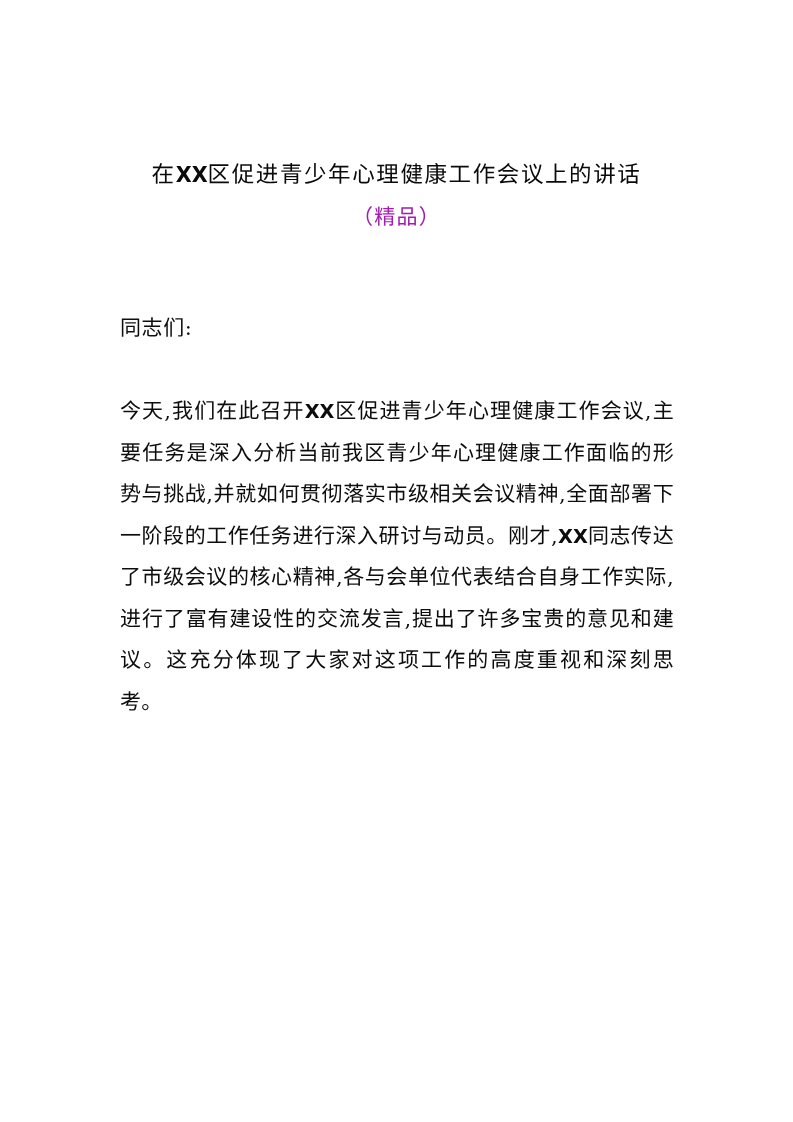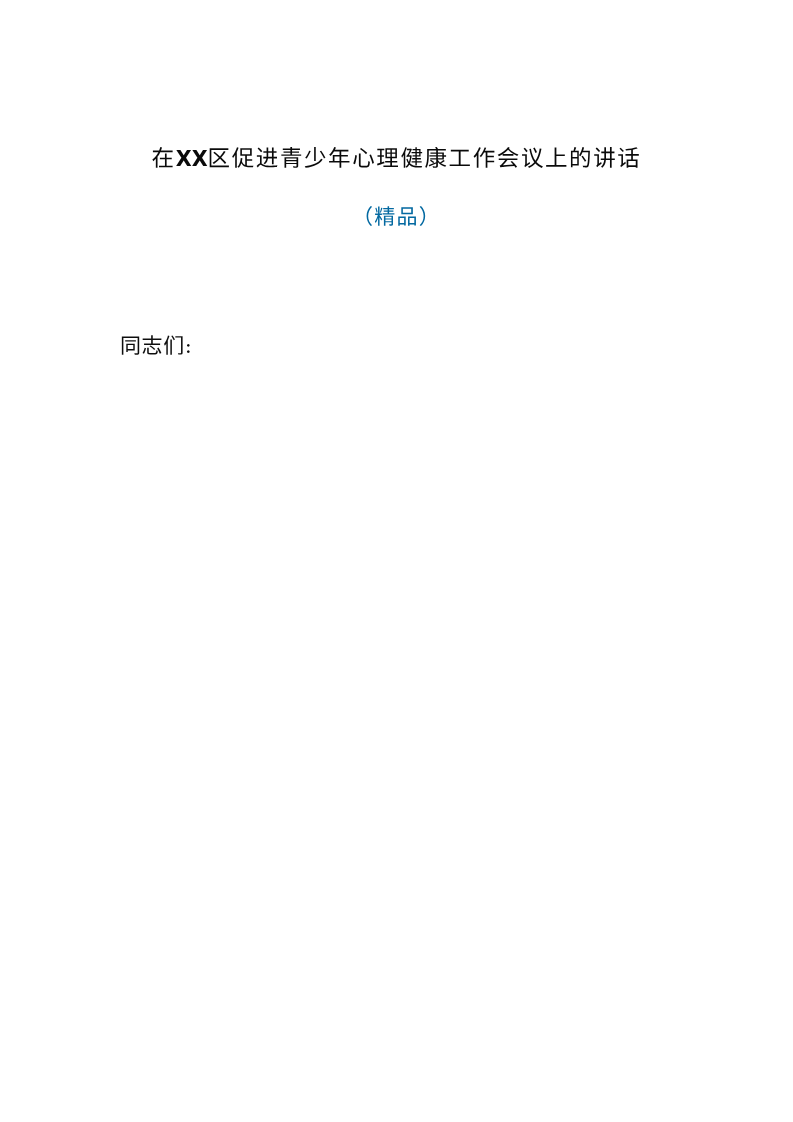--- a/index.html
+++ b/index.html
@@ -23,21 +23,21 @@
     background: #ffffff;
     overflow: hidden;
     box-sizing: border-box;
   }
 
   
   .doc-title {
     position: absolute;
     left: 0;
     right: 0;
-    top: 126px;
+    top: 142px;
     text-align: center;
     font-family: "DejaVu Serif", "Liberation Serif", serif;
     font-size: 22.5px;
     line-height: 34px;
     letter-spacing: 1.6px;
     font-weight: 400;
     color: #0a0a0a;
     white-space: nowrap;
   }
 
@@ -45,36 +45,36 @@
     position: absolute;
     left: 0;
     right: 0;
     top: 200px;
     text-align: center;
     font-family: "DejaVu Serif", "Liberation Serif", serif;
     font-size: 21px;
     line-height: 34px;
     letter-spacing: 1.2px;
     font-weight: 400;
-    color: #0369a1;
+    color: #a21caf;
   }
 
   
   .tok {
     font-family: "DejaVu Sans", "Liberation Sans", sans-serif;
     font-weight: 700;
     letter-spacing: 0;
     font-size: 0.92em;
   }
 
   
   .body-col {
     position: absolute;
     left: 120px;
-    top: 326px;
+    top: 308px;
     width: 554px;
   }
 
   .salutation {
     font-size: 21px;
     line-height: 41.5px;
     letter-spacing: 0.6px;
     text-align: left;
     margin: 0 0 41.5px 0;
   }
@@ -102,17 +102,18 @@
   <h1 class="doc-title">
     <span>在</span><span class="tok">XX</span><span>区促进青少年心理健康工作会议上的讲话</span>
   </h1>
 
   <div class="doc-subtitle">（精品）</div>
 
   <div class="body-col">
 
     <p class="salutation">同志们:</p>
 
+    <p class="para">今天,我们在此召开<span class="tok">XX</span>区促进青少年心理健康工作会议,主要任务是深入分析当前我区青少年心理健康工作面临的形势与挑战,并就如何贯彻落实市级相关会议精神,全面部署下一阶段的工作任务进行深入研讨与动员。刚才,<span class="tok">XX</span>同志传达了市级会议的核心精神,各与会单位代表结合自身工作实际,进行了富有建设性的交流发言,提出了许多宝贵的意见和建议。这充分体现了大家对这项工作的高度重视和深刻思考。</p>
 
 
   </div>
 
 </div>
 
 </body></html>

